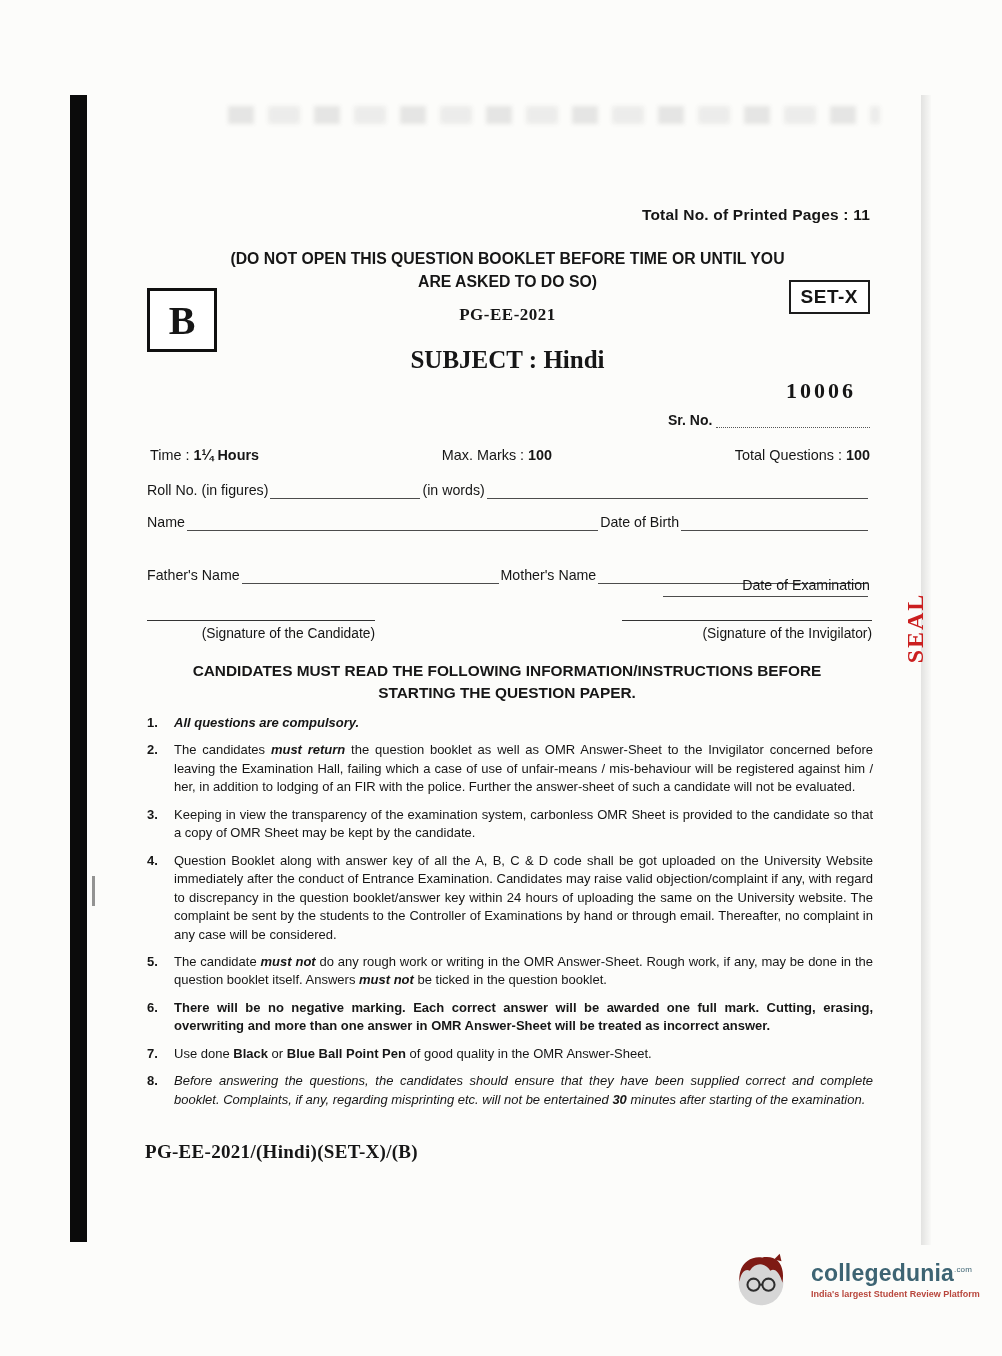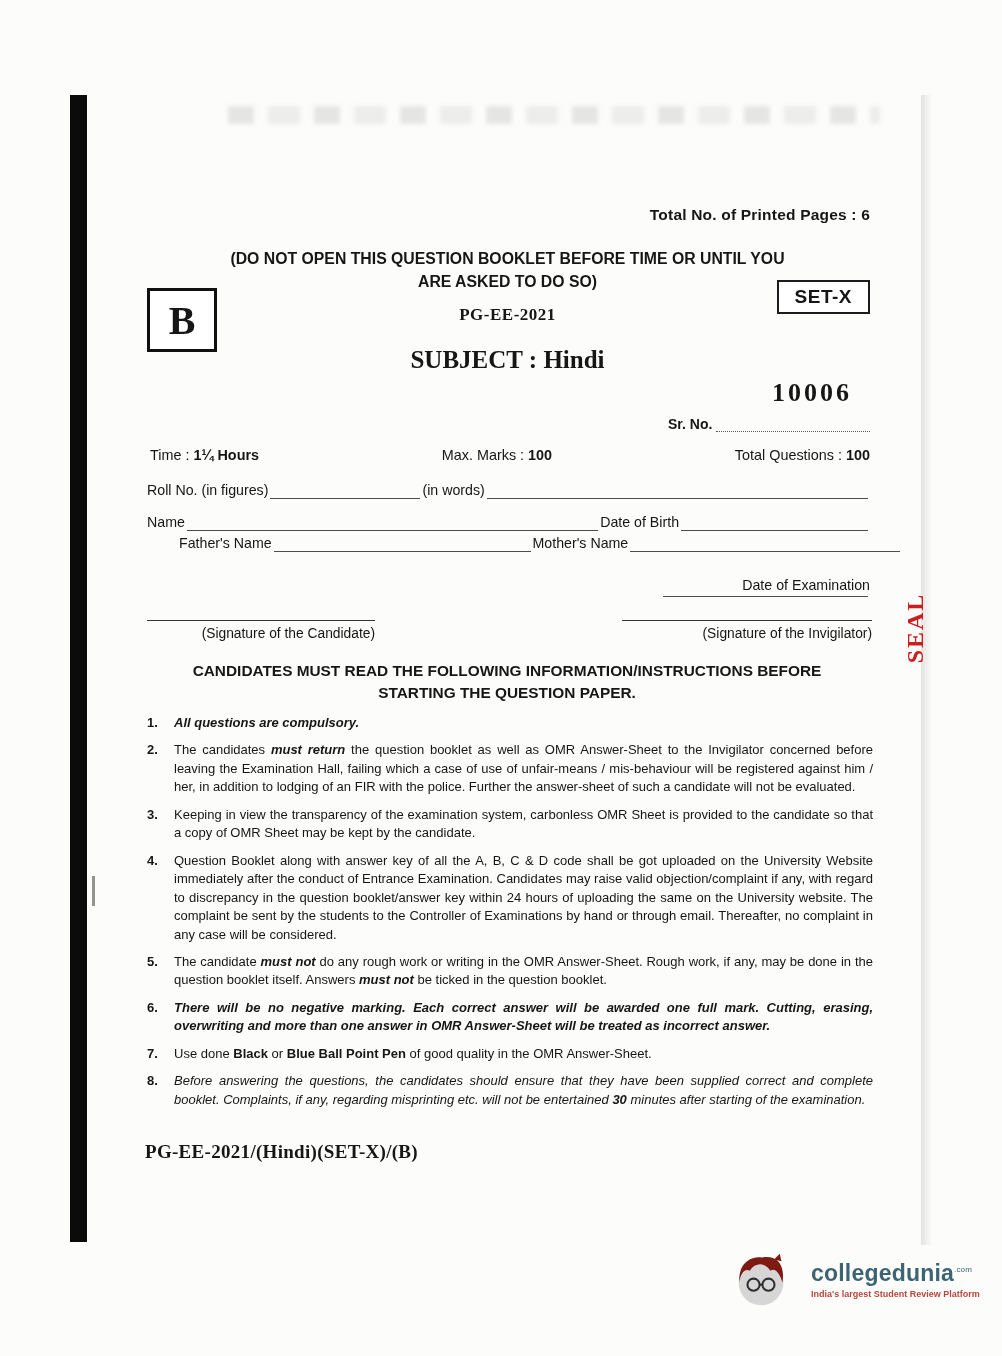--- a/index.html
+++ b/index.html
@@ -17,35 +17,35 @@
     background:repeating-linear-gradient(90deg, rgba(110,110,110,.35) 0 26px, rgba(0,0,0,0) 26px 40px, rgba(130,130,130,.28) 40px 72px, rgba(0,0,0,0) 72px 86px);
     filter:blur(2px); }
   .stray-mark { position:absolute; left:92px; top:876px; width:3px; height:30px; background:rgba(60,60,60,.55); filter:blur(.5px); }
 
   .printed-pages { position:absolute; top:206px; right:132px; font-size:15.5px; font-weight:600; letter-spacing:.2px; }
 
   .notice { position:absolute; top:248px; left:150px; width:715px; text-align:center;
     font-weight:700; font-size:15.8px; line-height:1.45; }
 
   .set-box { position:absolute; top:280px; right:132px; border:2.5px solid #1c1c1c;
-    padding:4px 16px; font-weight:700; font-size:19px; letter-spacing:.5px; background:#fff; }
+    padding:4px 10px; font-weight:700; font-size:19px; letter-spacing:.5px; background:#fff; }
 
   .b-box { position:absolute; left:147px; top:288px; width:70px; height:64px;
     border:3px solid #101010; display:flex; align-items:center; justify-content:center;
     font-family:"Liberation Serif", serif; font-weight:700; font-size:40px; background:#fff; }
 
   .exam-code { position:absolute; top:305px; left:150px; width:715px; text-align:center;
     font-family:"Liberation Serif", serif; font-weight:700; font-size:17px; letter-spacing:.5px; }
 
   .subject { position:absolute; top:346px; left:150px; width:715px; text-align:center;
     font-family:"Liberation Serif", serif; font-weight:700; font-size:25px; }
 
   .sr-block { position:absolute; left:668px; top:378px; width:202px; }
-  .sr-value { font-family:"Liberation Serif", serif; font-weight:700; font-size:26px;
-    letter-spacing:3px; padding-left:104px; }
+  .sr-value { font-family:"Liberation Serif", serif; font-weight:700; font-size:22px;
+    letter-spacing:3px; padding-left:104px;text-align:center; }
   .sr-row { display:flex; align-items:flex-end; margin-top:8px; }
   .sr-label { font-size:14px; font-weight:600; padding-right:4px; }
   .sr-dots { flex:1; border-bottom:1.6px dotted #555; height:15px; }
 
   .meta-row { position:absolute; top:447px; left:150px; width:720px; display:flex;
     justify-content:space-between; font-size:14.4px; }
   .meta-row b { font-weight:700; }
 
   .form-row { position:absolute; left:147px; width:723px; display:flex; align-items:flex-end;
     font-size:14.2px; height:20px; }
@@ -84,21 +84,21 @@
 </head>
 <body>
 
 <div class="page">
 
   <div class="black-strip"></div>
   <div class="edge-shadow"></div>
   <div class="top-smudge"></div>
   <div class="stray-mark"></div>
 
-  <div class="printed-pages">Total No. of Printed Pages : 6</div>
+  <div class="printed-pages">Total No. of Printed Pages : 11</div>
 
   <div class="notice">
     <div>(DO NOT OPEN THIS QUESTION BOOKLET BEFORE TIME OR UNTIL YOU</div>
     <div>ARE ASKED TO DO SO)</div>
   </div>
 
   <div class="set-box">SET-X</div>
 
   <div class="b-box">
     <span>B</span>
@@ -134,21 +134,21 @@
     <span class="fill grow"></span>
   </div>
 
   <div class="form-row" style="top:511px;">
     <span class="lbl">Name</span>
     <span class="fill grow" style="flex:2.2;"></span>
     <span class="lbl">Date of Birth</span>
     <span class="fill grow" style="flex:1;"></span>
   </div>
 
-  <div class="form-row" style="top:532px;margin-left:32px;">
+  <div class="form-row" style="top:564px;">
     <span class="lbl">Father's Name</span>
     <span class="fill grow" style="flex:1;"></span>
     <span class="lbl">Mother's Name</span>
     <span class="fill grow" style="flex:1.05;"></span>
   </div>
 
   <div class="form-row" style="top:577px;flex-direction:column;">
     <span class="lbl">Date of Examination</span>
     <span class="fill" style="width:205px;"></span>
   </div>
@@ -183,21 +183,21 @@
       <div class="instr-item">
         <span class="instr-num">4.</span>
         <div class="instr-text"><span>Question Booklet along with answer key of all the A, B, C &amp; D code shall be got uploaded on the University Website immediately after the conduct of Entrance Examination. Candidates may raise valid objection/complaint if any, with regard to discrepancy in the question booklet/answer key within 24 hours of uploading the same on the University website. The complaint be sent by the students to the Controller of Examinations by hand or through email. Thereafter, no complaint in any case will be considered.</span></div>
       </div>
       <div class="instr-item">
         <span class="instr-num">5.</span>
         <div class="instr-text"><span>The candidate </span><span style="font-weight: 700; font-style: italic;">must not</span><span> do any rough work or writing in the OMR Answer-Sheet. Rough work, if any, may be done in the question booklet itself. Answers </span><span style="font-weight: 700; font-style: italic;">must not</span><span> be ticked in the question booklet.</span></div>
       </div>
       <div class="instr-item">
         <span class="instr-num">6.</span>
-        <div class="instr-text"><span style="font-weight: 700; font-style: italic; margin-top: 15px;">There will be no negative marking. Each correct answer will be awarded one full mark. Cutting, erasing, overwriting and more than one answer in OMR Answer-Sheet will be treated as incorrect answer.</span></div>
+        <div class="instr-text"><span style="font-weight: 700;  margin-top: 15px;">There will be no negative marking. Each correct answer will be awarded one full mark. Cutting, erasing, overwriting and more than one answer in OMR Answer-Sheet will be treated as incorrect answer.</span></div>
       </div>
       <div class="instr-item">
         <span class="instr-num">7.</span>
         <div class="instr-text"><span>Use done </span><span style="font-weight: 700;">Black</span><span> or </span><span style="font-weight: 700;">Blue Ball Point Pen</span><span> of good quality in the OMR Answer-Sheet.</span></div>
       </div>
       <div class="instr-item">
         <span class="instr-num">8.</span>
         <div class="instr-text"><span style="font-style: italic;">Before answering the questions, the candidates should ensure that they have been supplied correct and complete booklet. Complaints, if any, regarding misprinting etc. will not be entertained </span><span style="font-weight: 700; font-style: italic;">30</span><span style="font-style: italic;"> minutes after starting of the examination.</span></div>
       </div>
     </div>

